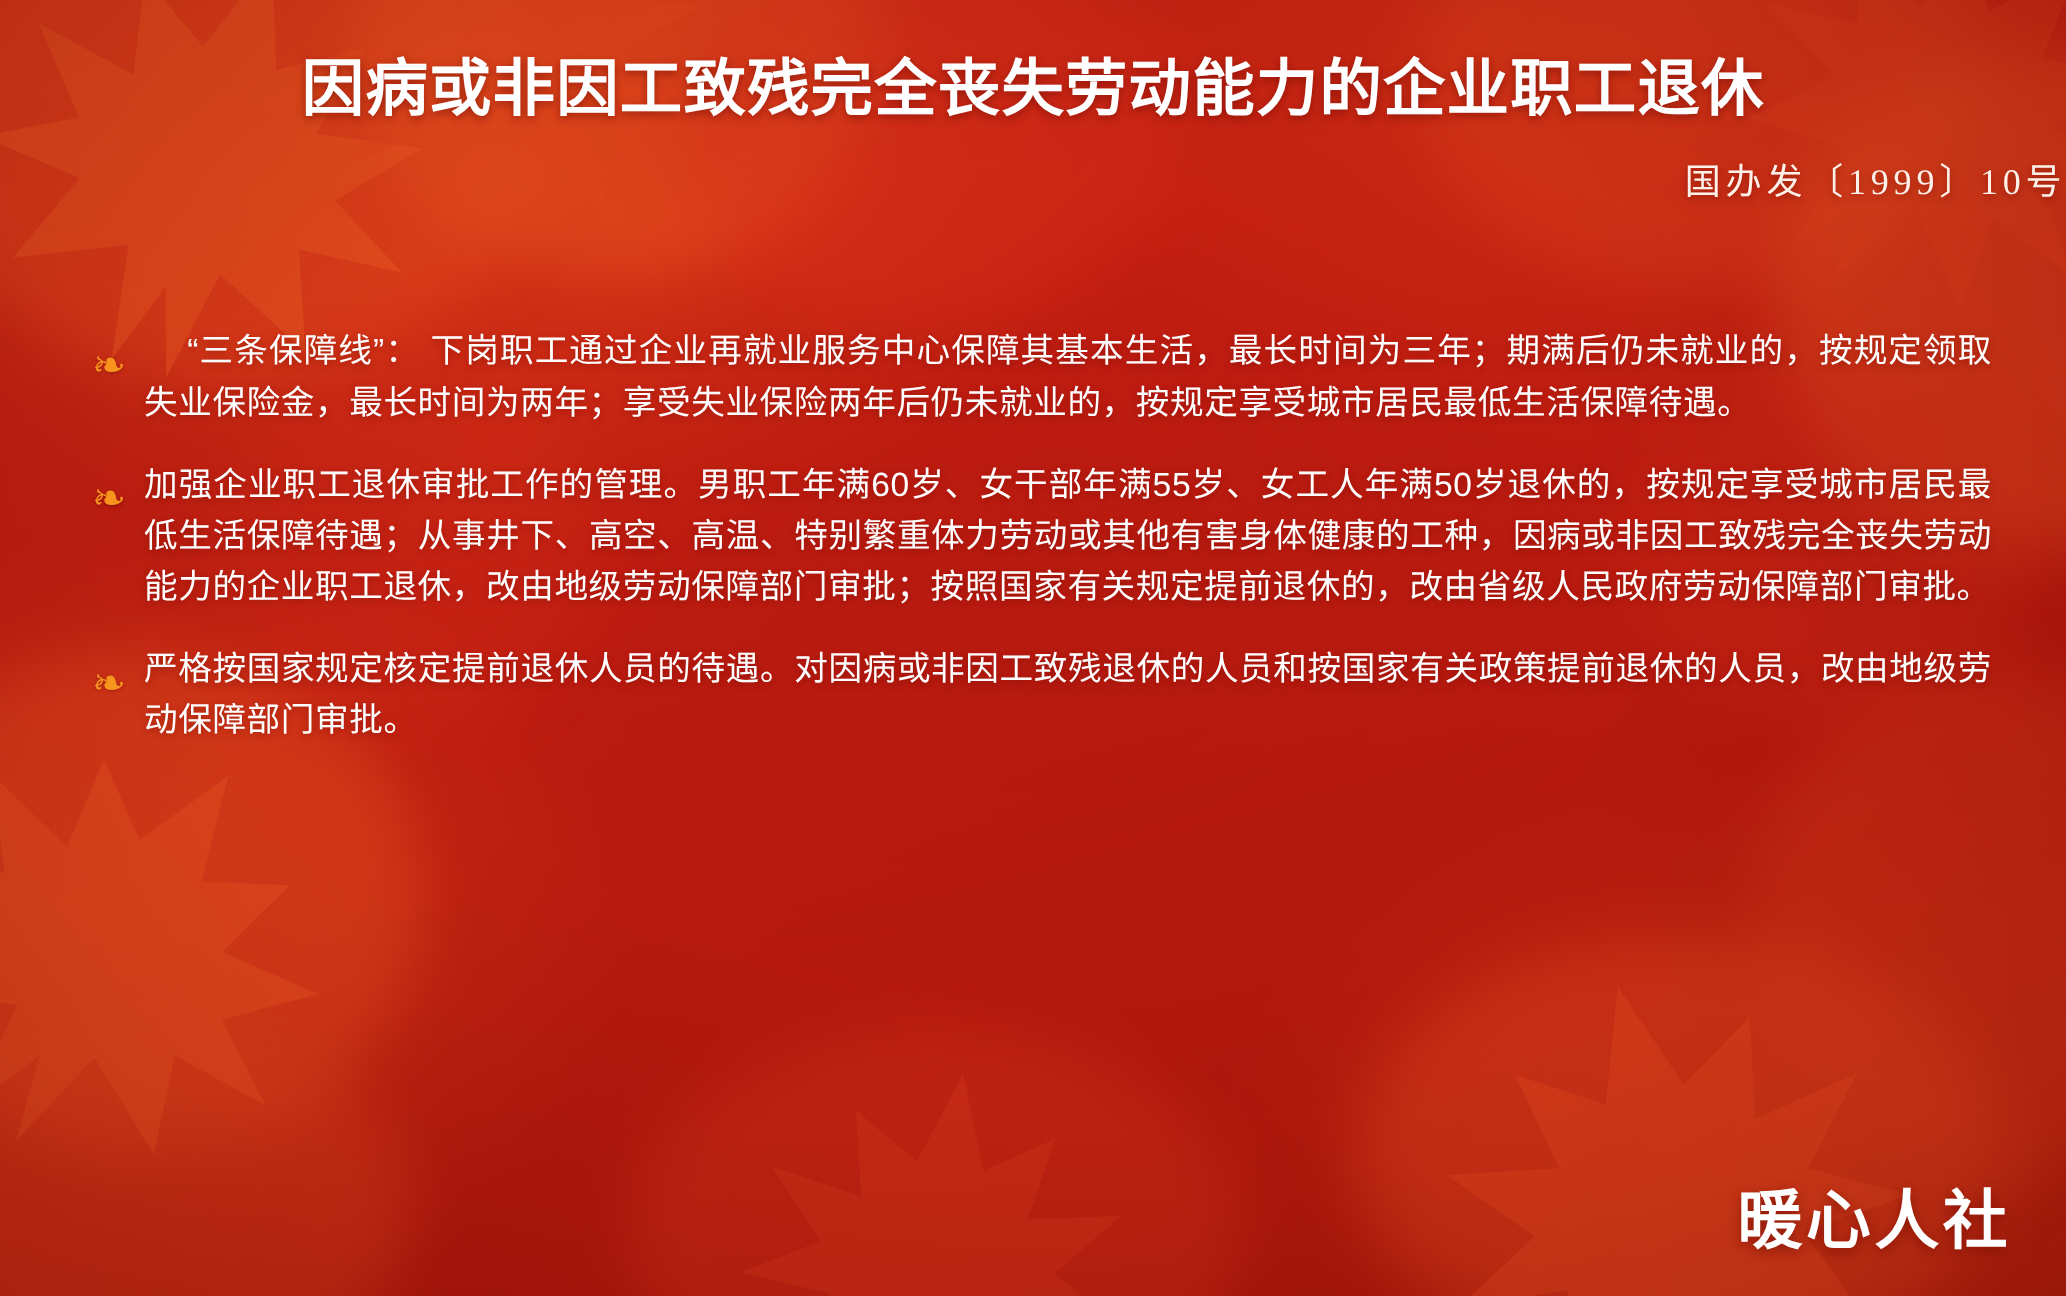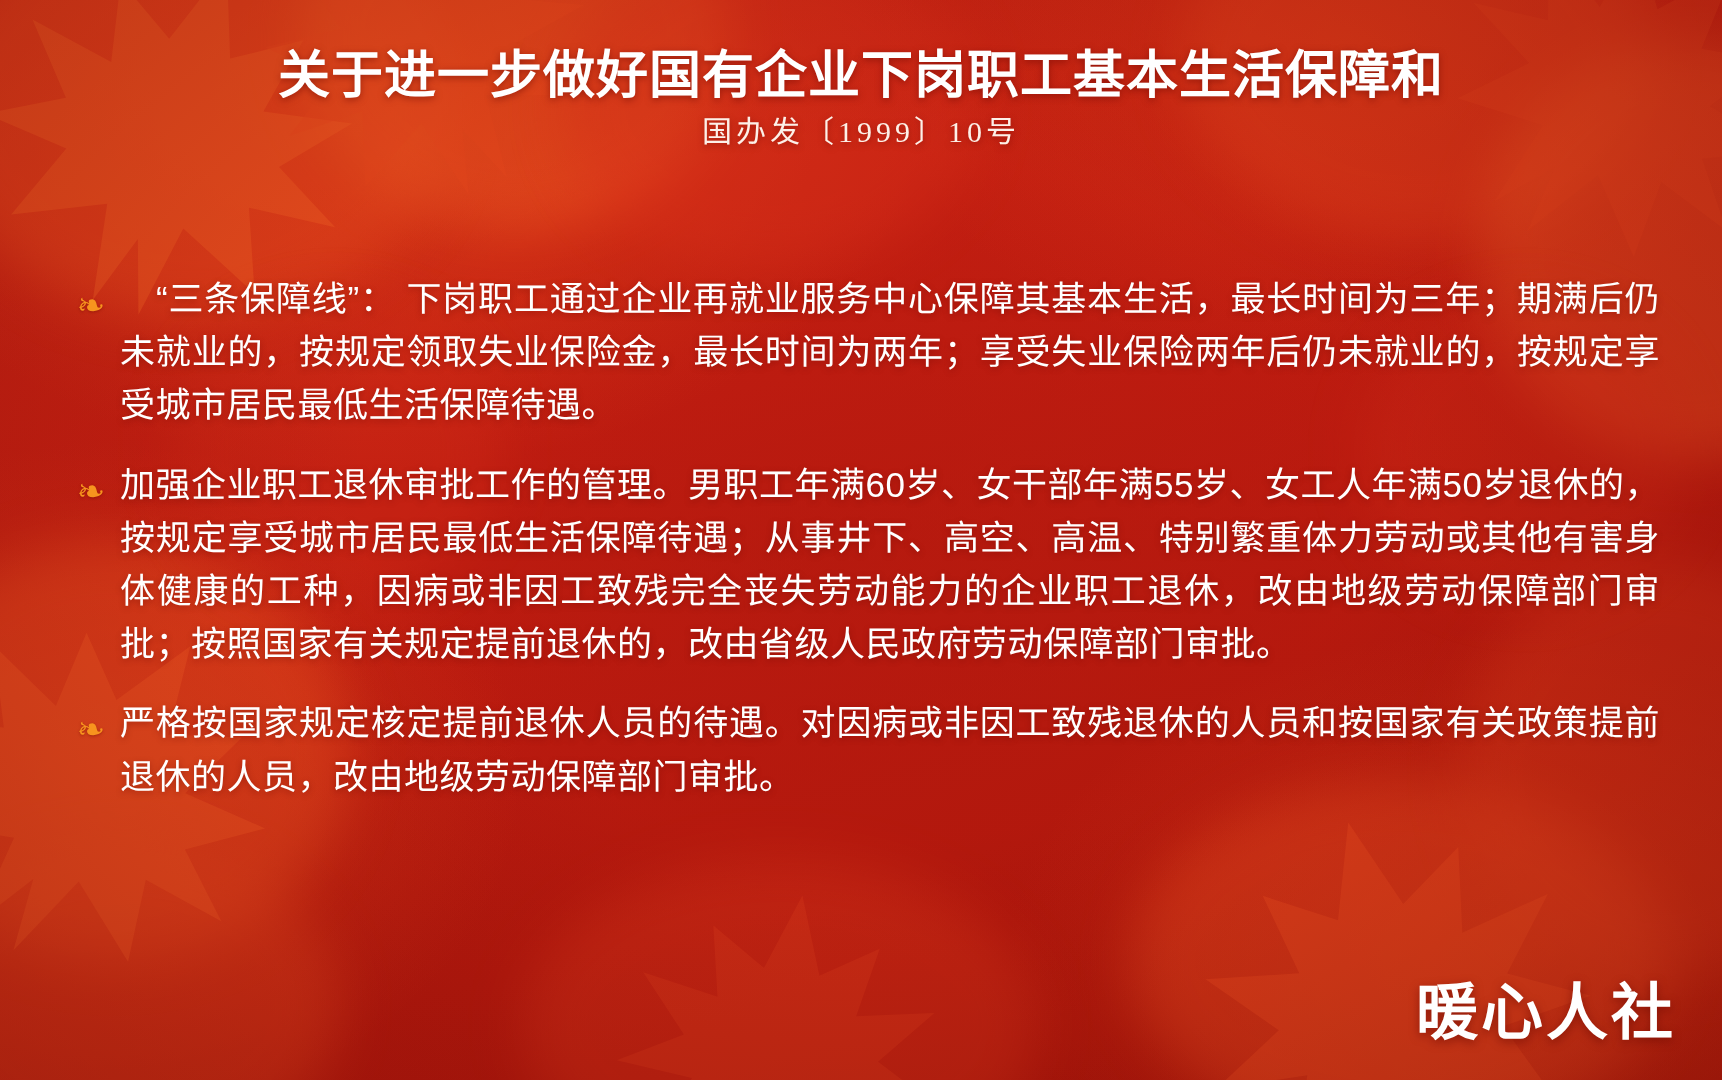--- a/index.html
+++ b/index.html
@@ -62,25 +62,27 @@
   .title-line {
     color: #ffffff;
     font-size: 52px;
     font-weight: 700;
     letter-spacing: 1px;
     line-height: 1.22;
     text-shadow: 0 2px 7px rgba(110,10,4,0.55);
     white-space: nowrap;
   }
   .subtitle {
+    margin-top: 20px;
     color: #fdf0e8;
     font-family: "Liberation Serif", "DejaVu Serif", serif;
     font-size: 30px;
     letter-spacing: 4px;
     text-shadow: 0 2px 6px rgba(110,10,4,0.5);
+    text-align: right;
   }
 
   
   .body {
     position: absolute;
     left: 62px;
     right: 62px;
     top: 272px;
     z-index: 6;
   }
@@ -95,36 +97,36 @@
     color: #f7941e;
     font-size: 34px;
     line-height: 1;
     padding-top: 16px;
     text-align: center;
     text-shadow: 0 1px 3px rgba(110,10,4,0.45);
   }
   .bullet-text {
     flex: 1 1 auto;
     color: #ffffff;
-    font-size: 35px;
+    font-size: 28px;
     line-height: 1.52;
     letter-spacing: 0.5px;
     text-shadow: 0 2px 6px rgba(110,10,4,0.45);
     text-align: justify;
     text-justify: inter-ideograph;
   }
   .bullet-text.indent-first { text-indent: 36px; }
 
   
   .watermark {
     position: absolute;
     right: 46px;
     bottom: 28px;
     color: #ffffff;
-    font-size: 62px;
+    font-size: 54px;
     font-weight: 700;
     letter-spacing: 3px;
     z-index: 7;
     text-shadow: 0 3px 10px rgba(110,10,4,0.6);
   }
 </style>
 </head>
 <body>
 
 <div id="slide">
@@ -174,21 +176,21 @@
     <div class="leaf" style="left:600px; top:880px; transform:rotate(8deg); opacity:.30;">
       <svg width="360" height="350" viewBox="0 0 100 100" aria-hidden="true">
         <path fill="#dd3e1c" d="M50 4 L58 26 L74 16 L70 36 L92 32 L78 48 L96 58 L74 60 L82 80 L60 70 L56 94 L50 76 L44 94 L40 70 L18 80 L26 60 L4 58 L22 48 L8 32 L30 36 L26 16 L42 26 Z"></path>
       </svg>
     </div>
   </div>
 
   <div class="bg-vignette"></div>
 
   <div class="header">
-    <div class="title-line">关于进一步做好国有企业下岗职工基本生活保障和</div>
+    <div class="title-line">因病或非因工致残完全丧失劳动能力的企业职工退休</div>
     <div class="subtitle">国办发〔1999〕10号</div>
   </div>
 
   <div class="body">
 
     <div class="bullet-row">
       <span class="bullet-mark">❧</span>
       <span class="bullet-text indent-first">“三条保障线”： 下岗职工通过企业再就业服务中心保障其基本生活，最长时间为三年；期满后仍未就业的，按规定领取失业保险金，最长时间为两年；享受失业保险两年后仍未就业的，按规定享受城市居民最低生活保障待遇。</span>
     </div>
 

